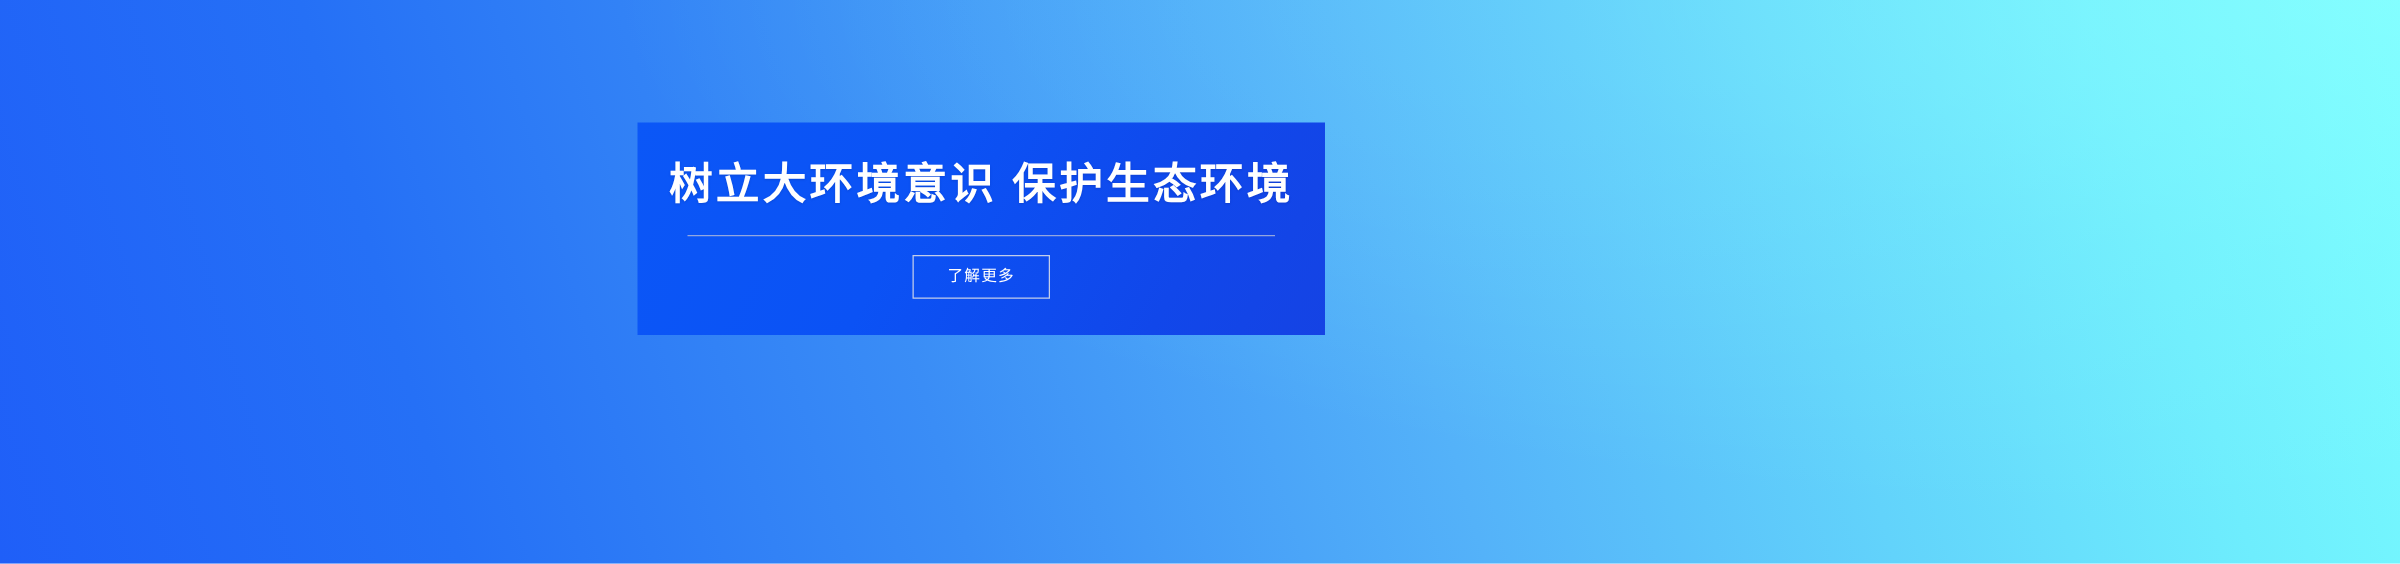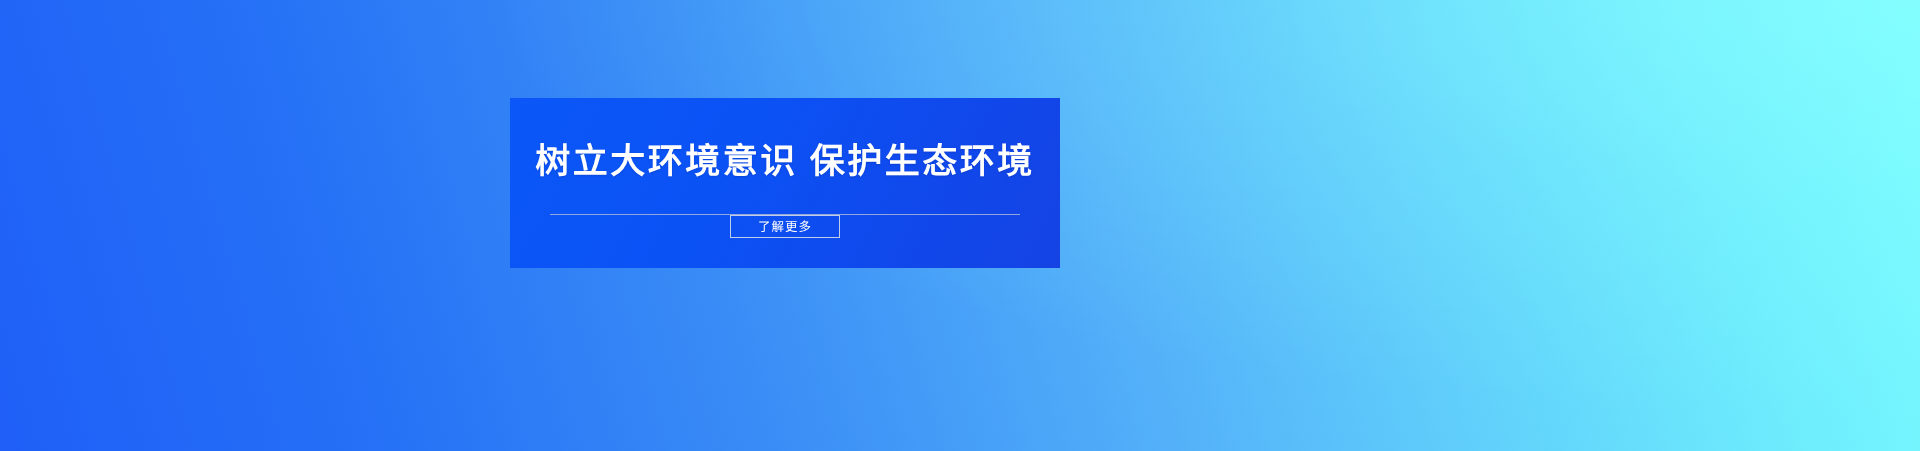--- a/index.html
+++ b/index.html
@@ -67,21 +67,21 @@
   }
 
   .headline {
     color: #ffffff;
     font-size: 35px;
     font-weight: bold;
     line-height: 1.05;
     letter-spacing: 2.5px;
     white-space: nowrap;
     text-align: center;
-    margin: 17px;
+    margin: 4px;
     text-shadow: 0 1px 2px rgba(0, 20, 90, 0.18);
   }
 
   .divider {
     width: 470px;
     height: 1px;
     margin: 17px 0 0 0;
     background: #aab6dd;
     opacity: 0.85;
   }
@@ -90,22 +90,23 @@
     color: #ffffff;
     font-size: 13px;
     font-weight: normal;
     letter-spacing: 0.15px;
     white-space: nowrap;
     margin: 16px 0 0 0;
     text-align: center;
   }
 
   .cta-button {
+    margin-top: 15px;
     width: 110px;
-    height: 23px;
+    height: 35px;
     line-height: 23px;
     border: 1px solid #c2cdea;
     background: transparent;
     color: #ffffff;
     font-size: 12.5px;
     letter-spacing: 1px;
     text-align: center;
     cursor: pointer;
     box-sizing: border-box;
     padding: 0;

